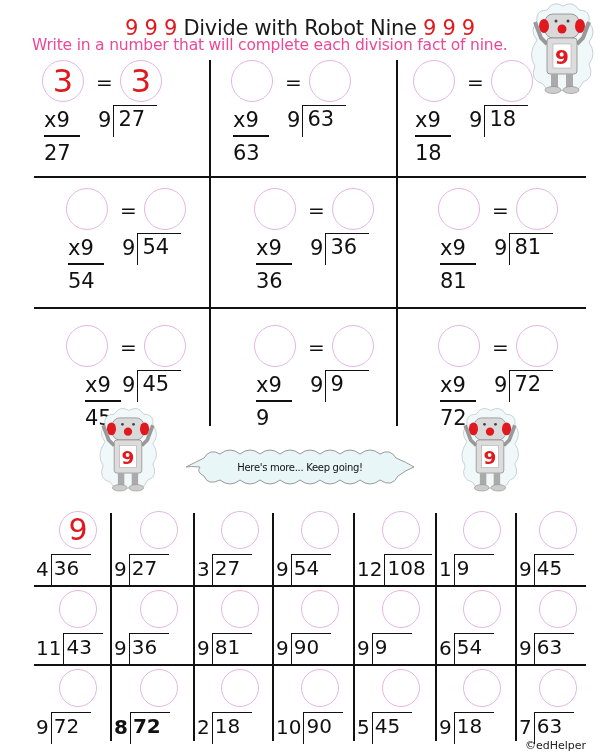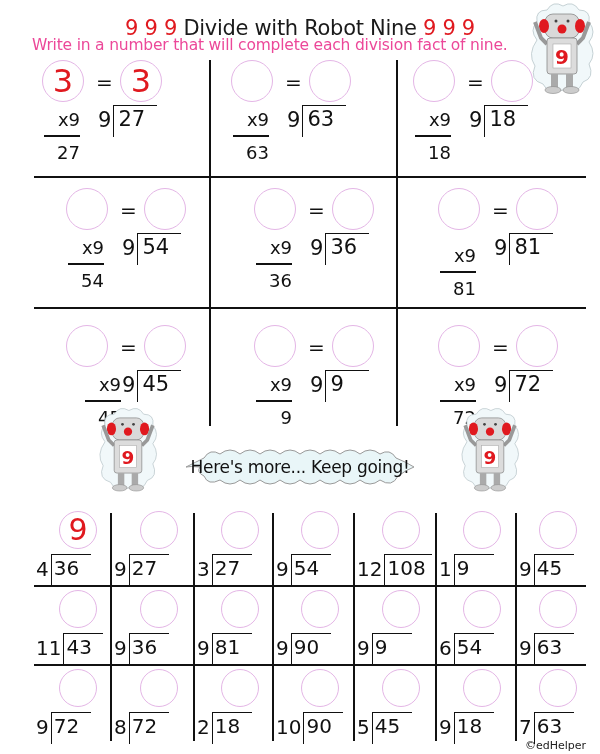--- a/index.html
+++ b/index.html
@@ -22,39 +22,39 @@
     .circle {
       position: absolute; width: 42px; height: 42px; border-radius: 50%;
       border: 1.2px solid #e4b6e6; background: #fff;
       display: flex; align-items: center; justify-content: center;
       font-size: 32px; color: #e0191f; line-height: 1;
     }
     .circle.sm { width: 38px; height: 38px; font-size: 30px; }
     .eq { position: absolute; font-size: 20px; color: #111; }
 
     .mult {
-      position: absolute; width: 36px; text-align: right; font-size: 18px; line-height: 24px; color: #111;
+      position: absolute; width: 36px; text-align: left; font-size: 21px; line-height: 24px; color: #111;
     }
     .mult .bar { display: block; height: 2px; background: #111; margin: 3px 0 4px; }
 
     .divbox { position: absolute; font-size: 21px; line-height: 24px; color: #111; white-space: nowrap; }
     .divbox .divisor { display: inline-block; vertical-align: top; padding-right: 2px; }
     .divbox .dividend {
       display: inline-block; vertical-align: top; border-left: 1.6px solid #111; border-top: 1.6px solid #111;
       padding: 1px 8px 6px 4px; min-width: 44px; margin-top: -3px;
     }
     .divbox.small { font-size: 20px; }
     .divbox.small .dividend { padding: 1px 6px 6px 2px; min-width: 40px; }
 
     .robot { position: absolute; }
 
     .bubble { position: absolute; left: 186px; top: 442px; width: 228px; height: 50px; }
     .bubble-text {
       position: absolute; left: 0; top: 0; width: 100%; height: 100%;
-      display: flex; align-items: center; justify-content: center; font-size: 17px; color: #111; letter-spacing: -0.3px;
+      display: flex; align-items: center; justify-content: center; font-size: 10px; color: #111; letter-spacing: -0.3px;
     }
 
     .copyright { position: absolute; right: 14px; bottom: 2px; font-size: 11px; color: #222; }
   </style>
 </head>
 <body>
 
 <div class="title">
   <span class="nines">9 9 9</span>
   <span>Divide with Robot Nine</span>
@@ -130,21 +130,21 @@
       <span>36</span>
     </div>
     <div class="divbox" style="left:56px; top:48px;">
       <span class="divisor">9</span><span class="dividend">36</span>
     </div>
   </div>
     <div class="top-cell" style="position: absolute; left: 438px; top: 188px;">
     <div class="circle" style="left:0; top:0;"></div>
     <div class="eq" style="left:54px; top:10px;">=</div>
     <div class="circle" style="left:78px; top:0;"></div>
-    <div class="mult" style="left:2px; top:48px;margin-top:8px;">
+    <div class="mult" style="left:2px; top:48px;">
       <span>x9</span>
       <span class="bar"></span>
       <span>81</span>
     </div>
     <div class="divbox" style="left:56px; top:48px;">
       <span class="divisor">9</span><span class="dividend">81</span>
     </div>
   </div>
     <div class="top-cell" style="position: absolute; left: 66px; top: 325px;">
     <div class="circle" style="left:0; top:0;"></div>
@@ -344,21 +344,21 @@
     </div>
   </div>
     <div class="bot-cell" style="position: absolute; left: 36px; top: 669px; width: 76px;">
     <div class="circle sm" style="top: 0px; left: 23px;"></div>
     <div class="divbox small" style="left:0; top:46px;">
       <span class="divisor">9</span><span class="dividend">72</span>
     </div>
   </div>
     <div class="bot-cell" style="position: absolute; left: 114px; top: 669px; width: 81px;">
     <div class="circle sm" style="top: 0px; left: 25.5px;"></div>
-    <div class="divbox small" style="left:0; top:46px;">
+    <div class="divbox small" style="left:0; top:46px;font-weight:bold;">
       <span class="divisor">8</span><span class="dividend">72</span>
     </div>
   </div>
     <div class="bot-cell" style="position: absolute; left: 197px; top: 669px; width: 77px;">
     <div class="circle sm" style="top: 0px; left: 23.5px;"></div>
     <div class="divbox small" style="left:0; top:46px;">
       <span class="divisor">2</span><span class="dividend">18</span>
     </div>
   </div>
     <div class="bot-cell" style="position: absolute; left: 276px; top: 669px; width: 79px;">

